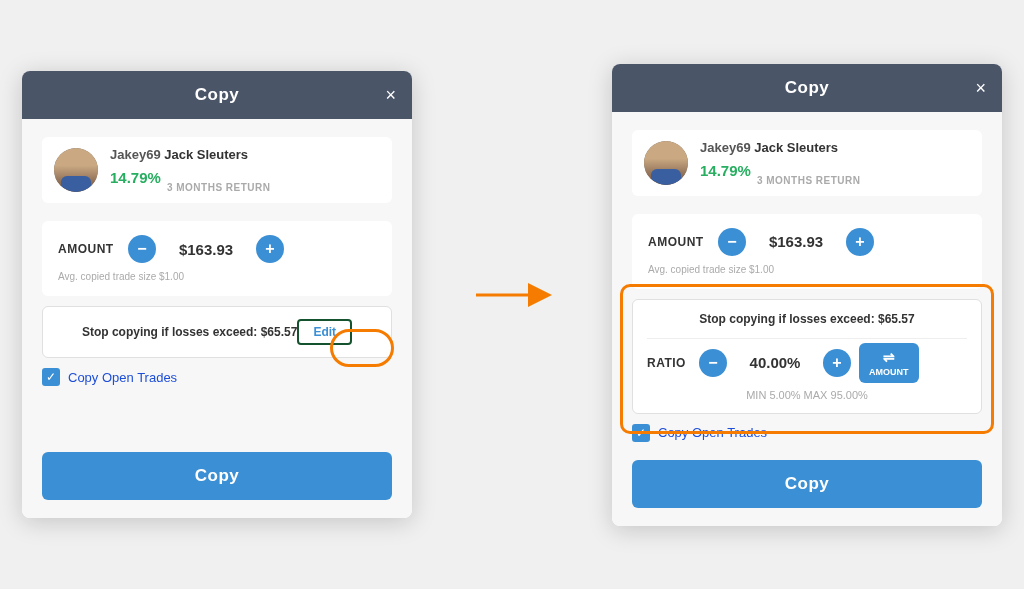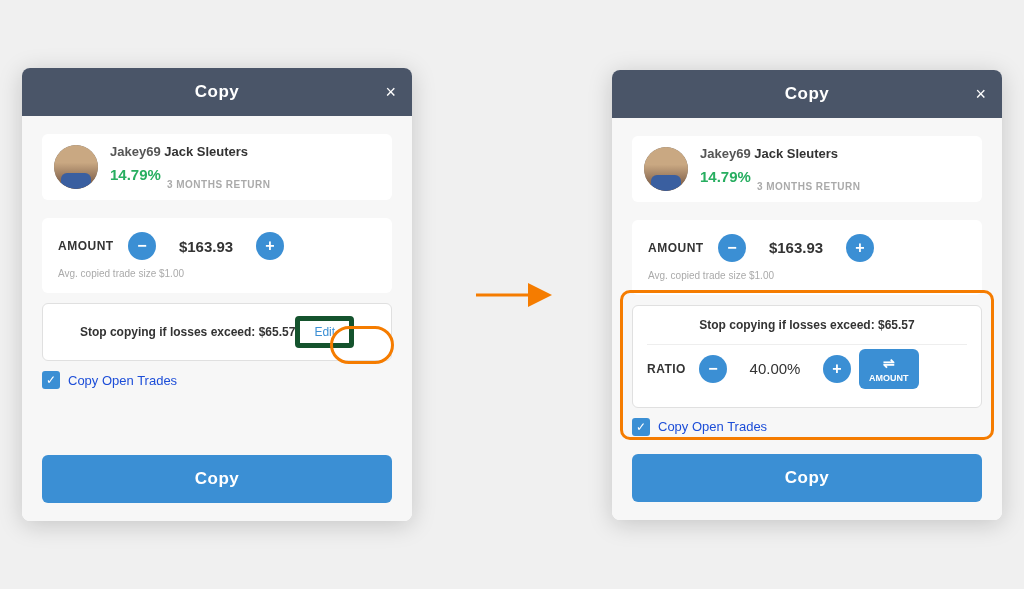--- a/index.html
+++ b/index.html
@@ -190,27 +190,27 @@
     .stop-loss-text {
       font-size: 12px;
       color: #666;
     }
     .stop-loss-text span {
       font-weight: 700;
       color: #333;
     }
     .edit-btn {
       background: none;
-      border: 5px solid #14532d;
+      border: 2px solid #14532d;
       color: #3b8fd4;
       font-size: 12px;
       padding: 4px 14px;
       border-radius: 4px;
       cursor: pointer;
-      font-weight: 400;
+      font-weight: 700;
     }
     
     .ratio-section {
       margin-top: 12px;
       padding-top: 4px;
       border-top: 1px solid #eee;
     }
     .ratio-row {
       display: flex;
       align-items: center;
@@ -219,21 +219,21 @@
     }
     .ratio-label {
       font-size: 12px;
       font-weight: 700;
       color: #333;
       letter-spacing: 0.5px;
       min-width: 44px;
     }
     .ratio-value {
       font-size: 15px;
-      font-weight: 400;
+      font-weight: 700;
       color: #333;
       min-width: 80px;
       text-align: center;
     }
     .amount-toggle-btn {
       background: #3b8fd4;
       border: none;
       color: #fff;
       border-radius: 6px;
       padding: 6px 10px;
@@ -434,20 +434,21 @@
           <div class="ratio-row">
             <span class="ratio-label">RATIO</span>
             <button class="stepper-btn minus">−</button>
             <span class="ratio-value">40.00%</span>
             <button class="stepper-btn plus">+</button>
             <button class="amount-toggle-btn">
               <span style="font-size:14px;">⇌</span>
               <span>AMOUNT</span>
             </button>
           </div>
+          <div class="ratio-minmax">MIN 5.00% MAX 95.00%</div>
         </div>
       </div>
       
       <div class="checkbox-row">
         <div class="checkbox-icon">✓</div>
         <span class="checkbox-label">Copy Open Trades</span>
       </div>
       
       <button class="copy-btn">Copy</button>
     </div>

